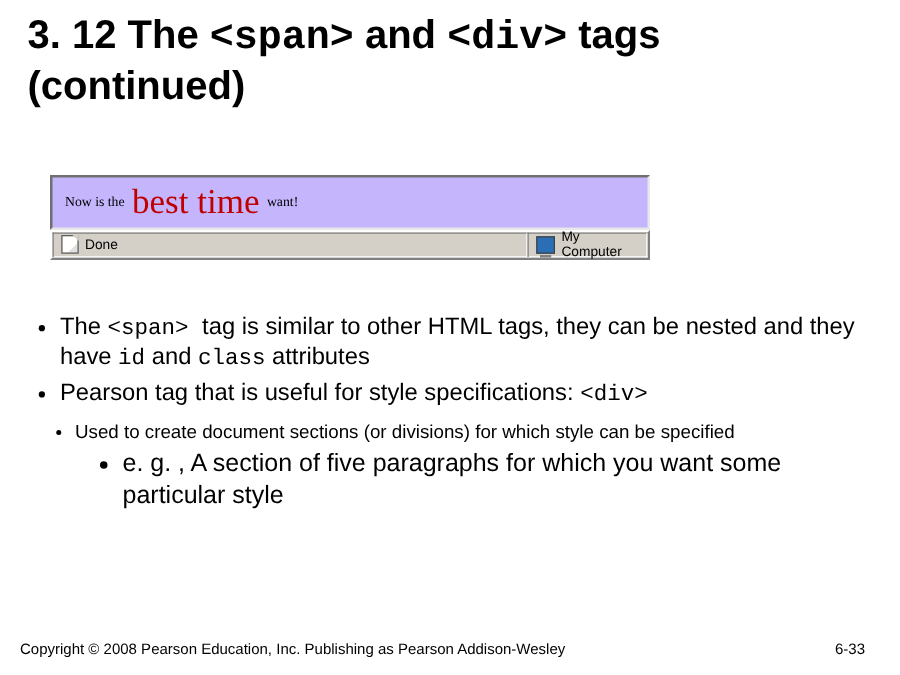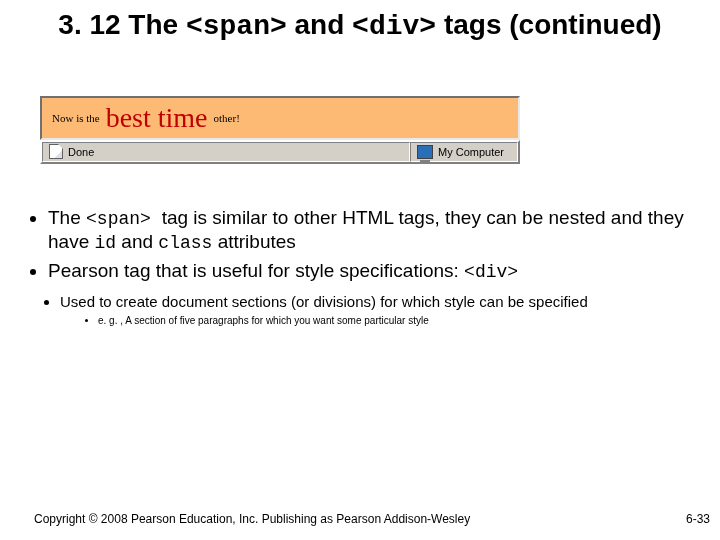--- a/index.html
+++ b/index.html
@@ -13,43 +13,42 @@
     position: relative;
   }
   .slide {
     width: 720px;
     height: 540px;
     position: relative;
     box-sizing: border-box;
     padding: 8px 22px 0 22px;
   }
   .title {
-    font-size: 28px;
+    font-size: 32px;
     font-weight: bold;
     line-height: 1.2;
-    text-align: center;
   }
   .title .mono {
     font-family: "Courier New", Courier, monospace;
     font-weight: bold;
   }
 
   
   .browser {
     width: 480px;
     margin-top: 52px;
     margin-left: 18px;
   }
   .render-area {
     border: 2px solid #a9a9a9;
     border-top: 2px solid #707070;
     border-left: 2px solid #707070;
     border-right: 2px solid #e8e8e8;
     border-bottom: 2px solid #e8e8e8;
-    background: #fdba74;
+    background: #c4b5fd;
     height: 40px;
     display: flex;
     align-items: center;
     padding-left: 10px;
   }
   .render-area .small {
     font-family: "Times New Roman", Times, serif;
     font-size: 11px;
     color: #000;
   }
@@ -78,21 +77,21 @@
     border-top-color: #808080;
     border-left-color: #808080;
     border-right-color: #fff;
     border-bottom-color: #fff;
     display: flex;
     align-items: center;
     padding: 0 6px;
     box-sizing: border-box;
   }
   .status-left { flex: 1; }
-  .status-right { width: 108px; }
+  .status-right { width: 96px; }
   .icon-page {
     width: 12px; height: 13px;
     background: linear-gradient(135deg, #fff 0 70%, #e0e0e0 70%);
     border: 1px solid #606060;
     margin-right: 5px;
     position: relative;
   }
   .icon-page::after{
     content:""; position:absolute; top:-1px; right:-1px;
     width:0;height:0;border-top:5px solid #d4d0c8;border-left:5px solid transparent;
@@ -124,27 +123,27 @@
   ul.level2 {
     margin: 10px 0 0 22px;
     padding: 0 0 0 16px;
     font-size: 15px;
     line-height: 1.25;
   }
   ul.level2 > li { list-style-type: disc; margin-bottom: 5px; }
   ul.level3 {
     margin: 3px 0 0 22px;
     padding: 0 0 0 16px;
-    font-size: 10px;
+    font-size: 20px;
   }
   ul.level3 > li { list-style-type: disc; }
 
   .footer {
     position: absolute;
-    left: 34px;
+    left: 16px;
     bottom: 14px;
     width: 676px;
     display: flex;
     justify-content: space-between;
     font-size: 12px;
     color: #000;
   }
 </style>
 </head>
 <body>
@@ -152,21 +151,21 @@
 <div class="slide">
 
   <div class="title">
     <span>3. 12 The </span><span class="mono">&lt;span&gt;</span><span> and </span><span class="mono">&lt;div&gt;</span><span> tags </span><span>(continued)</span>
   </div>
 
   <div class="browser">
     <div class="render-area">
       <span class="small">Now is the </span>
       <span class="red">best time</span>
-      <span class="small"> other!</span>
+      <span class="small"> want!</span>
     </div>
     <div class="statusbar">
       <div class="status-cell status-left">
         <span class="icon-page"></span>
         <span>Done</span>
       </div>
       <div class="status-cell status-right">
         <span class="icon-pc"></span>
         <span>My Computer</span>
       </div>

